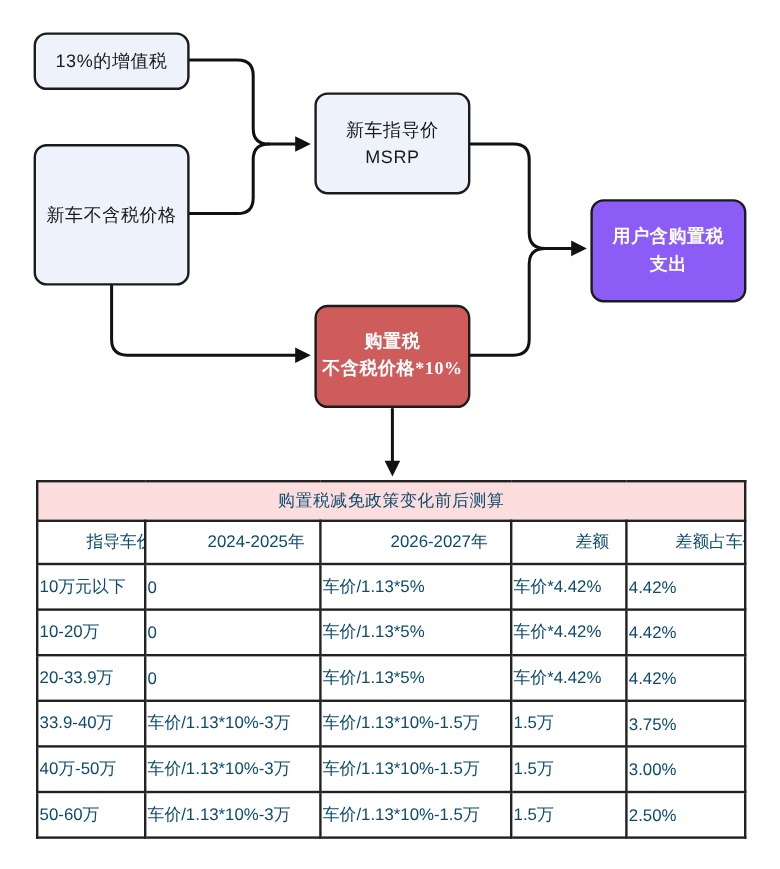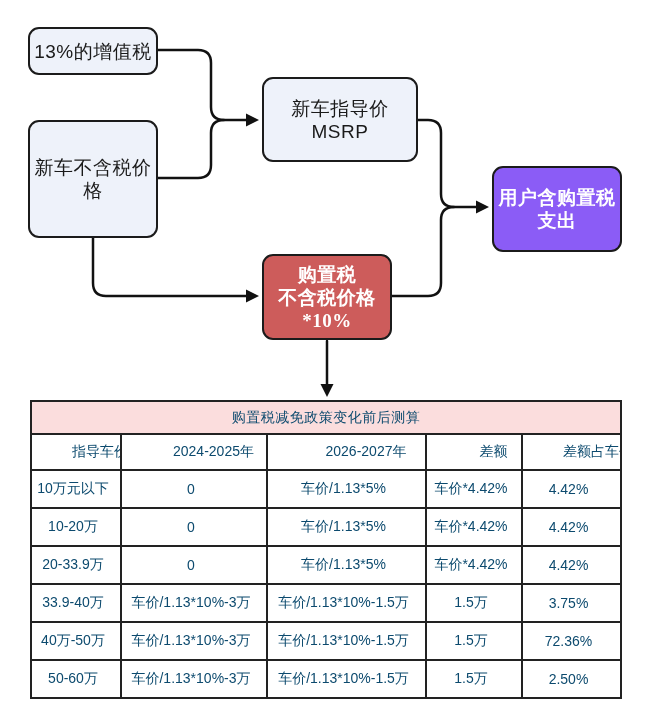--- a/index.html
+++ b/index.html
@@ -15,33 +15,33 @@
   
   .fc-box {
     position: absolute;
     box-sizing: border-box;
     display: flex;
     flex-direction: column;
     align-items: center;
     justify-content: center;
     border: 2.5px solid #1b1b1b;
     border-radius: 11px;
-    font-size: 19px;
+    font-size: 15px;
     line-height: 23px;
     color: #1a1a1a;
     text-align: center;
     letter-spacing: 0.5px;
   }
   .fc-box.light { background: #eef2fa; }
   .fc-box.red   { background: #cd5c5b; color: #ffffff; font-weight: 700; font-family: Liberation Serif, serif; }
   .fc-box.green { background: #8b5cf6; color: #ffffff; font-weight: 700; }
 
   #box-vat    { left: 28px;  top: 27px;  width: 130px; height: 48px; }
   #box-pretax { left: 28px;  top: 120px; width: 130px; height: 118px; }
-  #box-msrp   { left: 262px; top: 77px;  width: 156px; height: 85px; }
+  #box-msrp   { left: 262px; top: 77px;  width: 130px; height: 85px; }
   #box-tax    { left: 262px; top: 254px; width: 130px; height: 86px; }
   #box-user   { left: 492px; top: 166px; width: 130px; height: 86px; }
 
   svg.arrows { position: absolute; left: 0; top: 0; pointer-events: none; }
   svg.arrows path { fill: none; stroke: #111111; stroke-width: 2.5px; stroke-linecap: round; }
   svg.arrows polygon { fill: #111111; stroke: none; }
 
   
   table.calc {
     position: absolute;
@@ -68,21 +68,21 @@
     letter-spacing: 0.5px;
   }
   table.calc th {
     height: 36px;
     font-weight: 500;
     text-align: center;
     padding-left: 40px;
   }
   td.data {
     height: 38px;
-    text-align: center;
+    text-align: left;
     padding-right: 7px;
   }
 </style>
 </head>
 <body>
 
 <div class="canvas">
 
   <svg class="arrows" width="650" height="410" viewBox="0 0 650 410">
 
@@ -171,21 +171,21 @@
         <td class="data">车价/1.13*10%-3万</td>
         <td class="data">车价/1.13*10%-1.5万</td>
         <td class="data">1.5万</td>
         <td class="data">3.75%</td>
       </tr>
       <tr>
         <td class="data">40万-50万</td>
         <td class="data">车价/1.13*10%-3万</td>
         <td class="data">车价/1.13*10%-1.5万</td>
         <td class="data">1.5万</td>
-        <td class="data">72.36%</td>
+        <td class="data">3.00%</td>
       </tr>
       <tr>
         <td class="data">50-60万</td>
         <td class="data">车价/1.13*10%-3万</td>
         <td class="data">车价/1.13*10%-1.5万</td>
         <td class="data">1.5万</td>
         <td class="data">2.50%</td>
       </tr>
     </tbody>
   </table>

